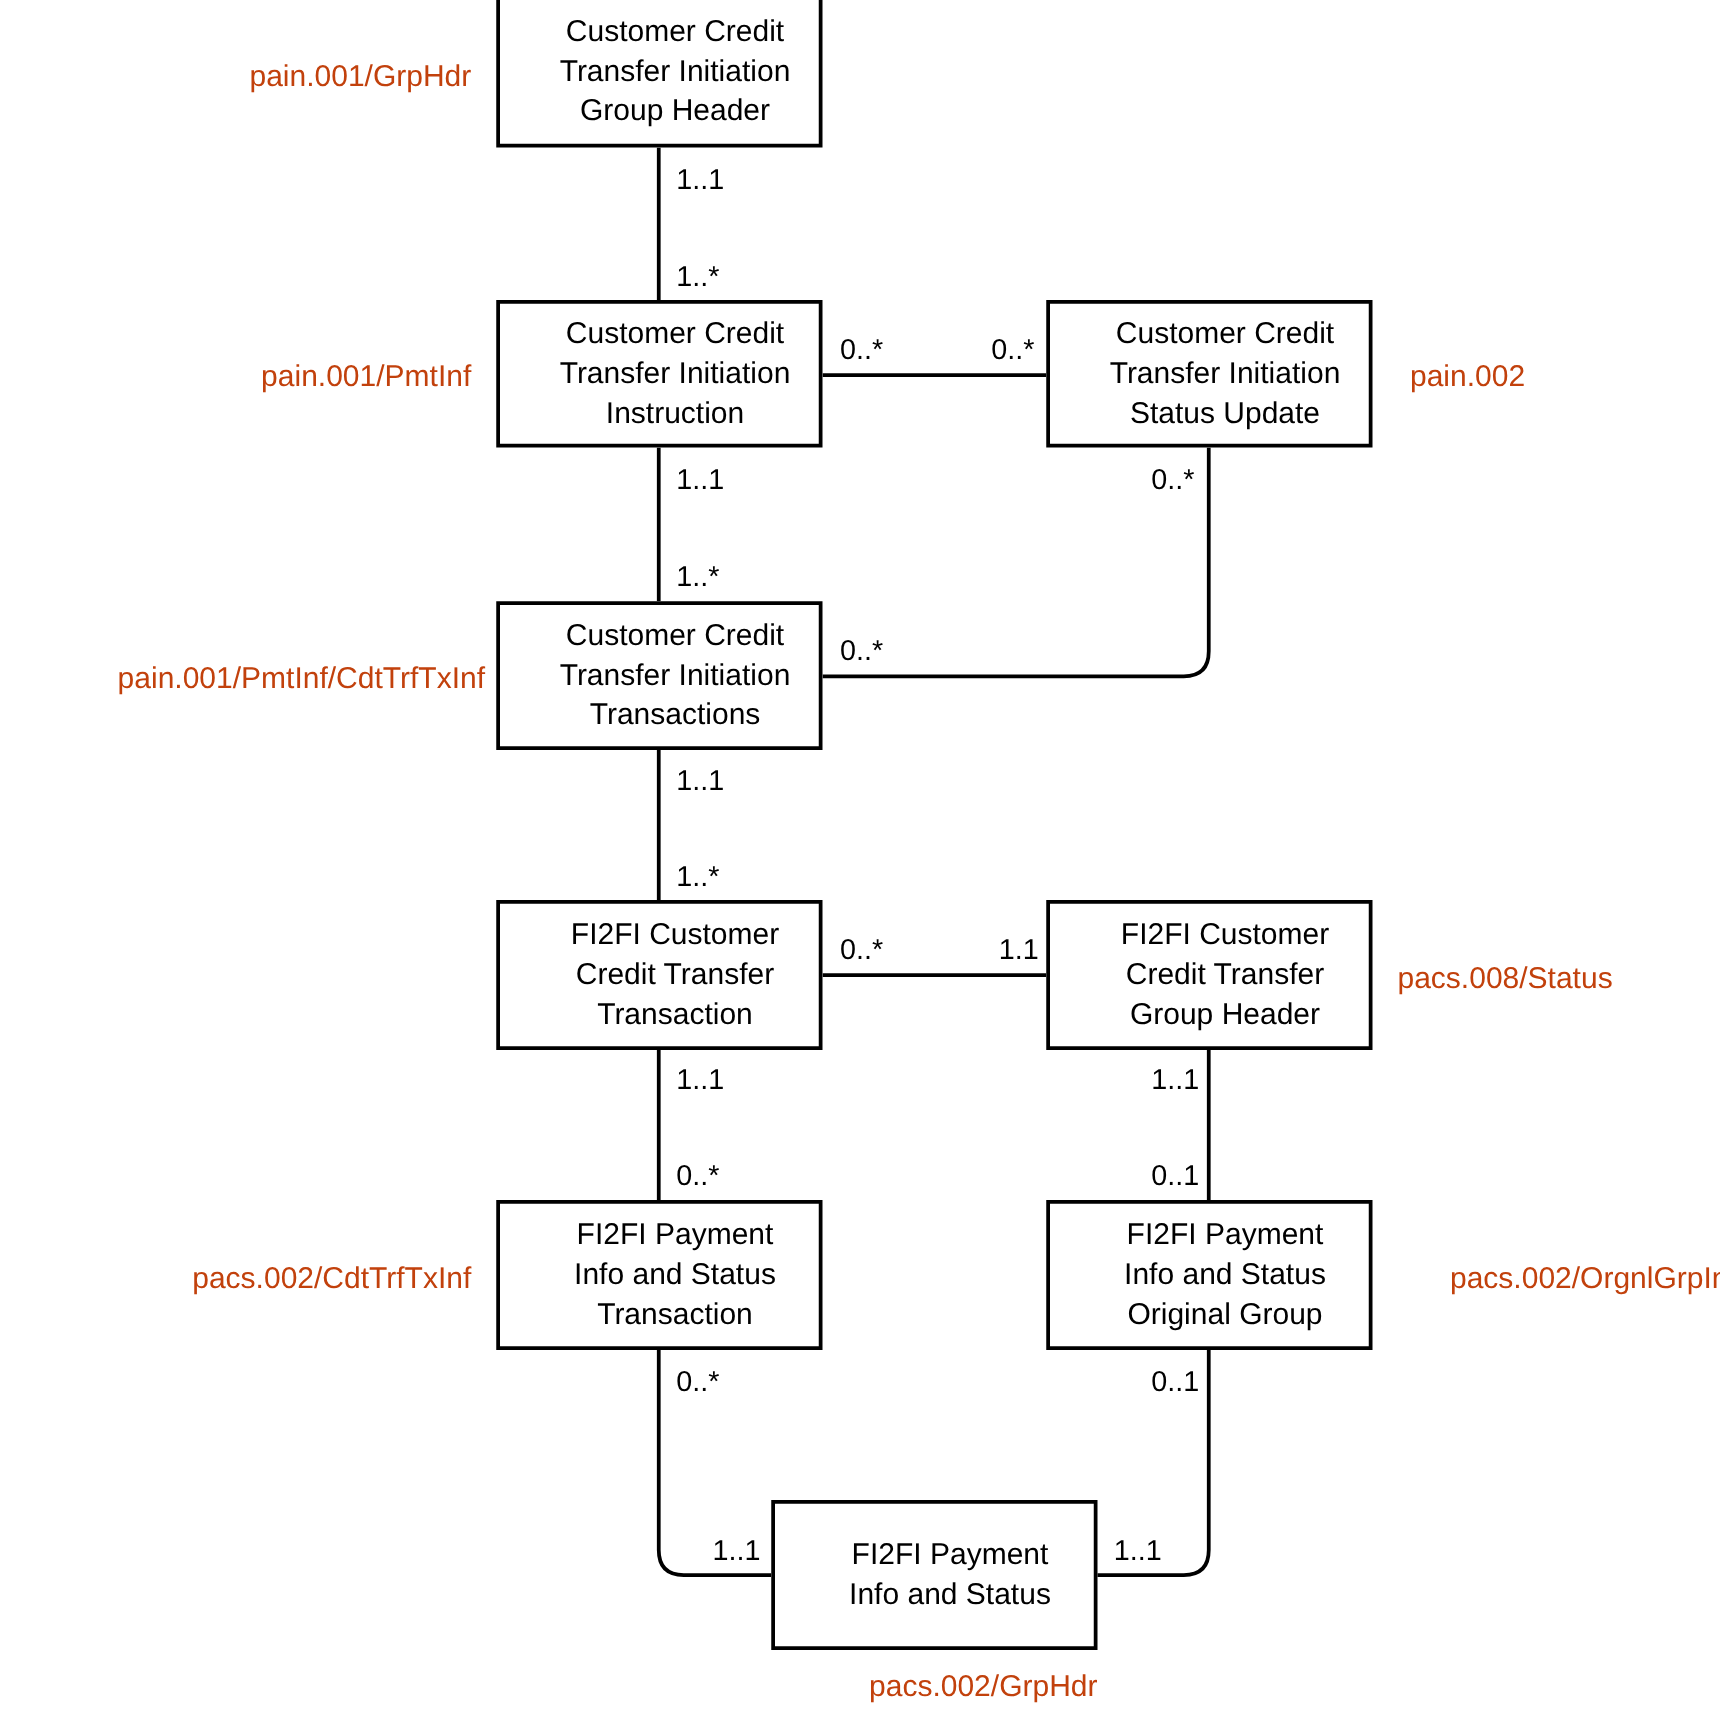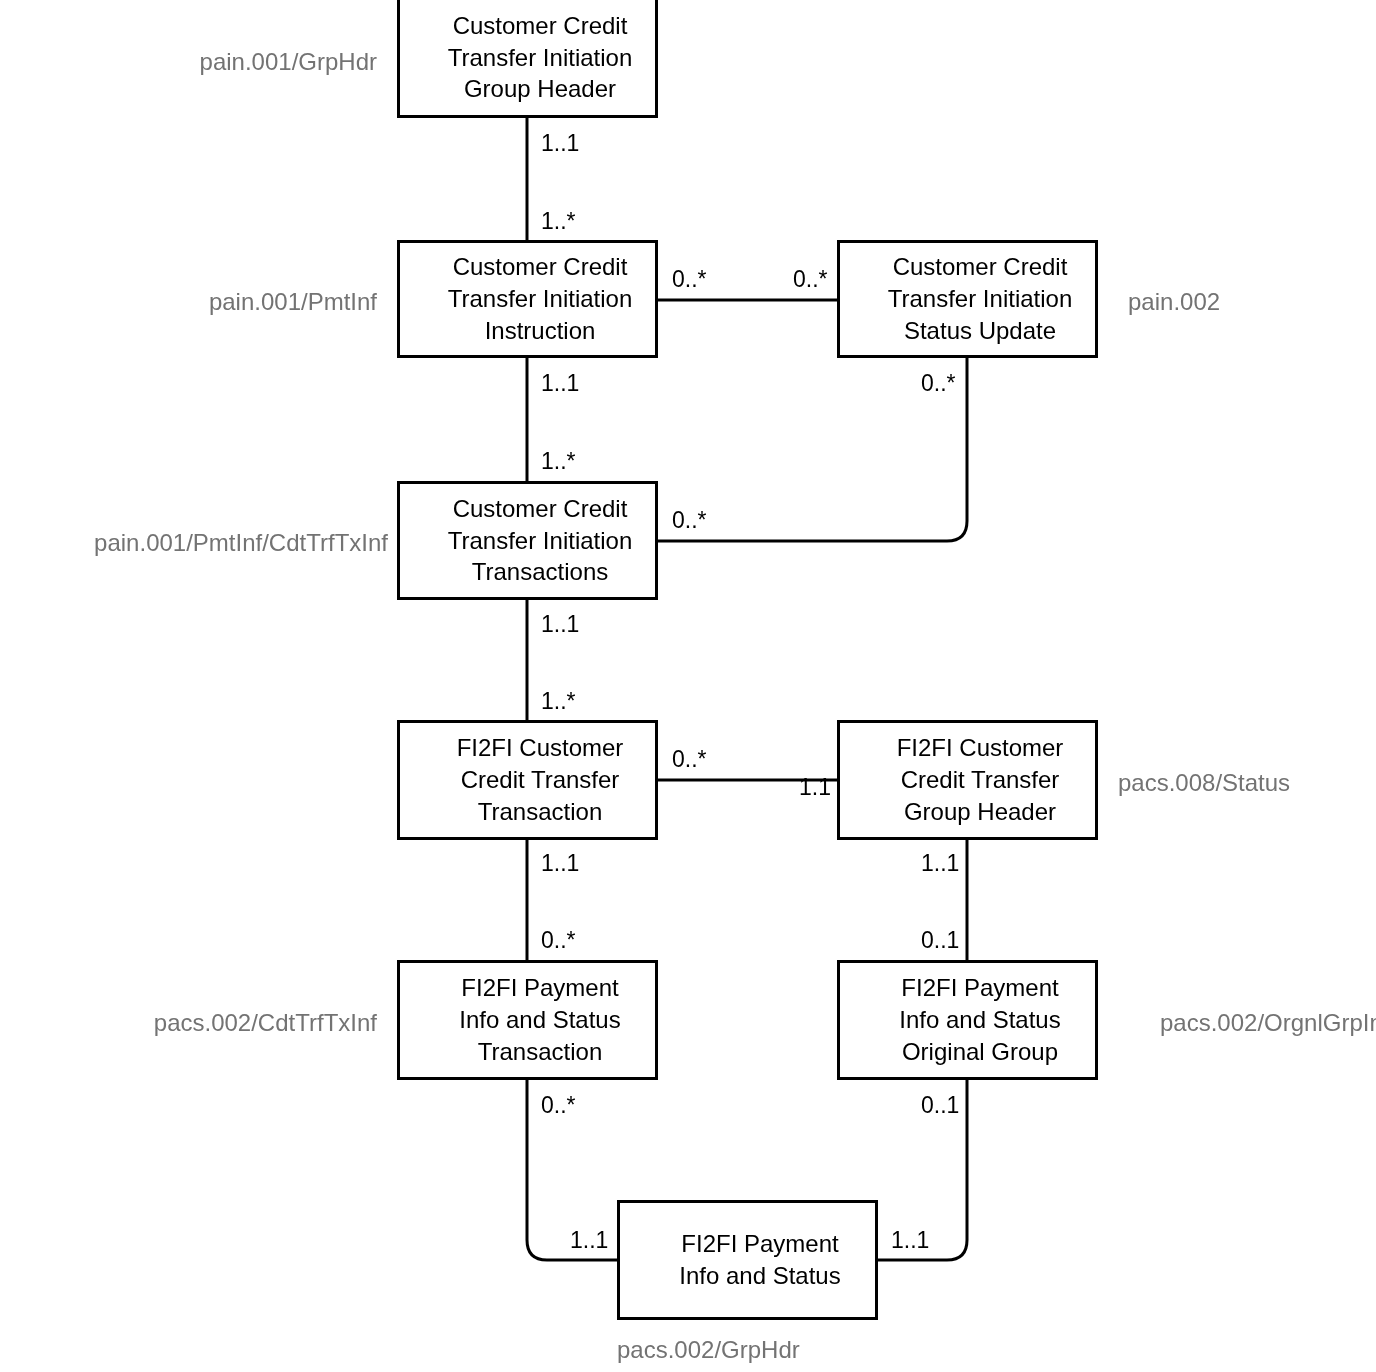--- a/index.html
+++ b/index.html
@@ -34,27 +34,27 @@
     color: #000000;
     white-space: pre-line;
     padding: 0 6px;
     margin-left: 25px;
   }
   
   .anno {
     position: absolute;
     font-size: 24px;
     line-height: 1.2;
-    color: #737373;
+    color: #c2410c;
     white-space: nowrap;
     z-index: 5;
   }
   .anno.r { text-align: right; }
   .anno.l { text-align: left; }
-  .anno.c { text-align: left; }
+  .anno.c { text-align: right; }
   
   .card {
     position: absolute;
     font-size: 23px;
     line-height: 1;
     color: #000000;
     white-space: nowrap;
     z-index: 5;
   }
   
@@ -181,21 +181,21 @@
   <div class="card" style="left:541px; top:450px;">1..*</div>
 
   <div class="card" style="left:921px; top:372px;">0..*</div>
 
   <div class="card" style="left:672px; top:509px;">0..*</div>
 
   <div class="card" style="left:541px; top:613px;">1..1</div>
   <div class="card" style="left:541px; top:690px;">1..*</div>
 
   <div class="card" style="left:672px; top:748px;">0..*</div>
-  <div class="card" style="left:799px; top:748px;margin-top:28px;">1.1</div>
+  <div class="card" style="left:799px; top:748px;">1.1</div>
 
   <div class="card" style="left:541px; top:852px;">1..1</div>
   <div class="card" style="left:541px; top:929px;">0..*</div>
 
   <div class="card" style="left:921px; top:852px;">1..1</div>
   <div class="card" style="left:921px; top:929px;">0..1</div>
 
   <div class="card" style="left:541px; top:1094px;">0..*</div>
   <div class="card" style="left:570px; top:1229px;">1..1</div>
 

